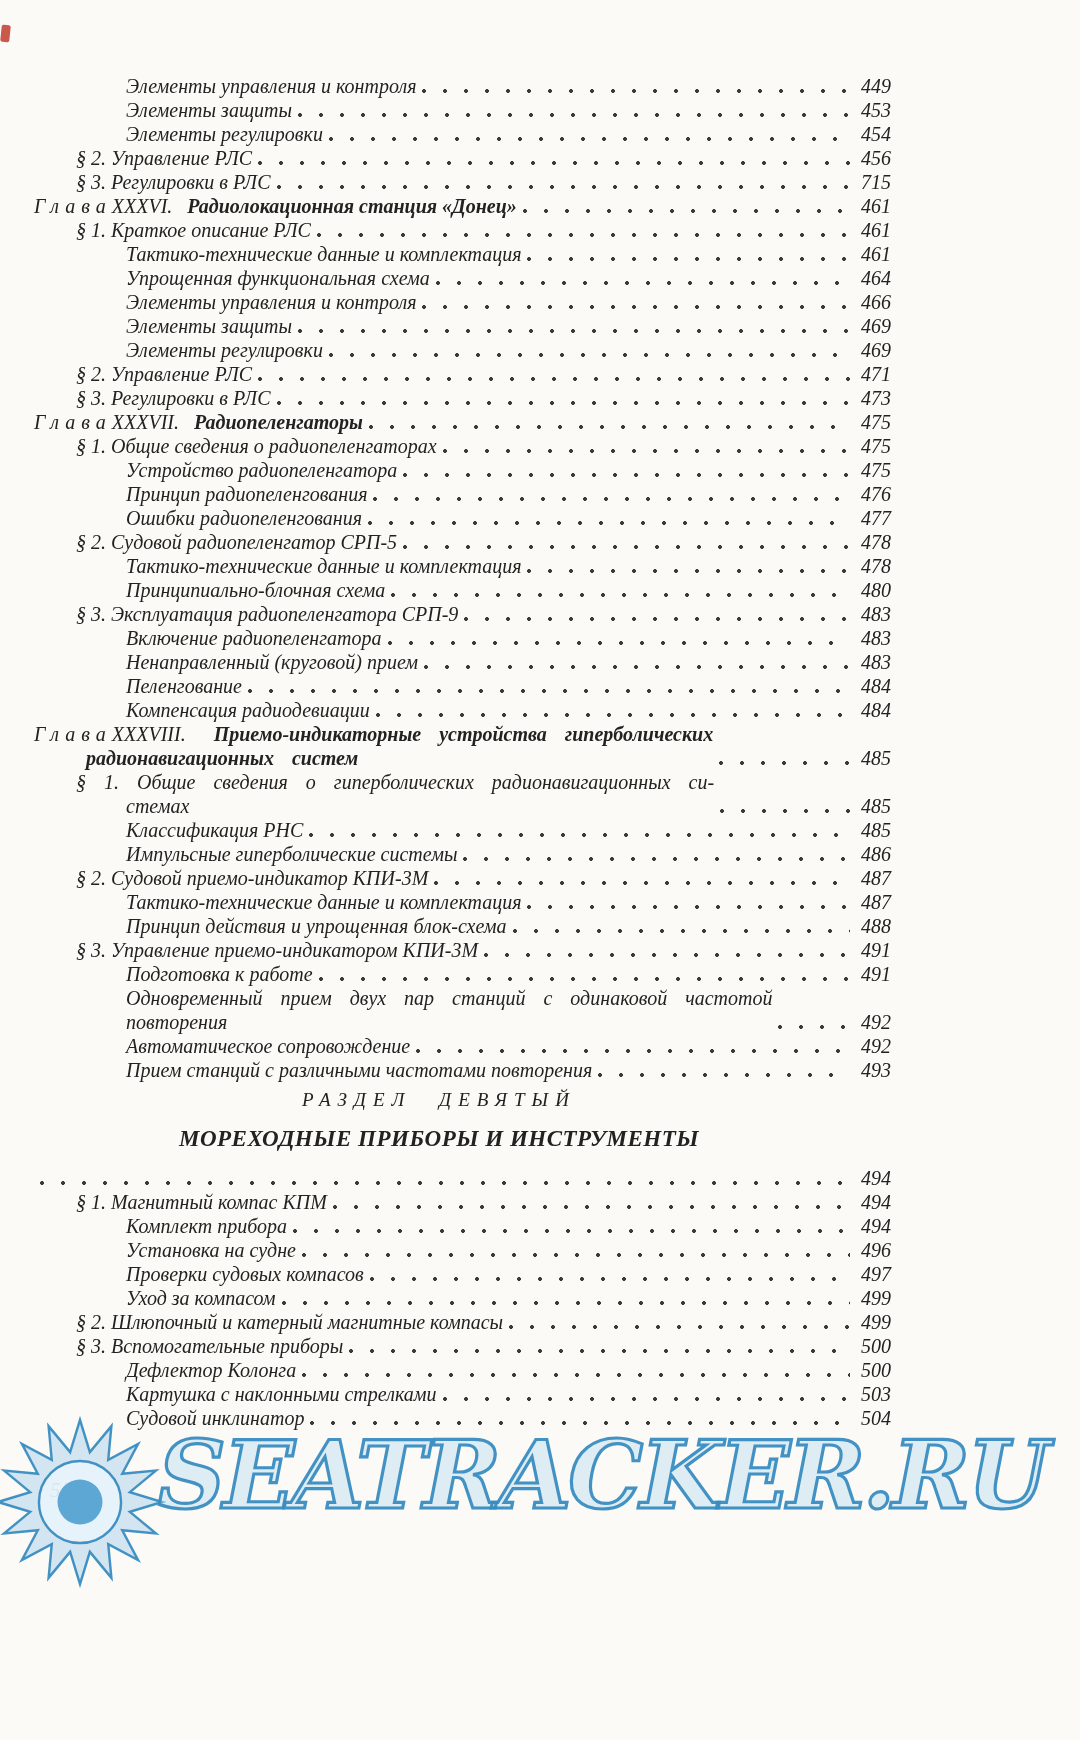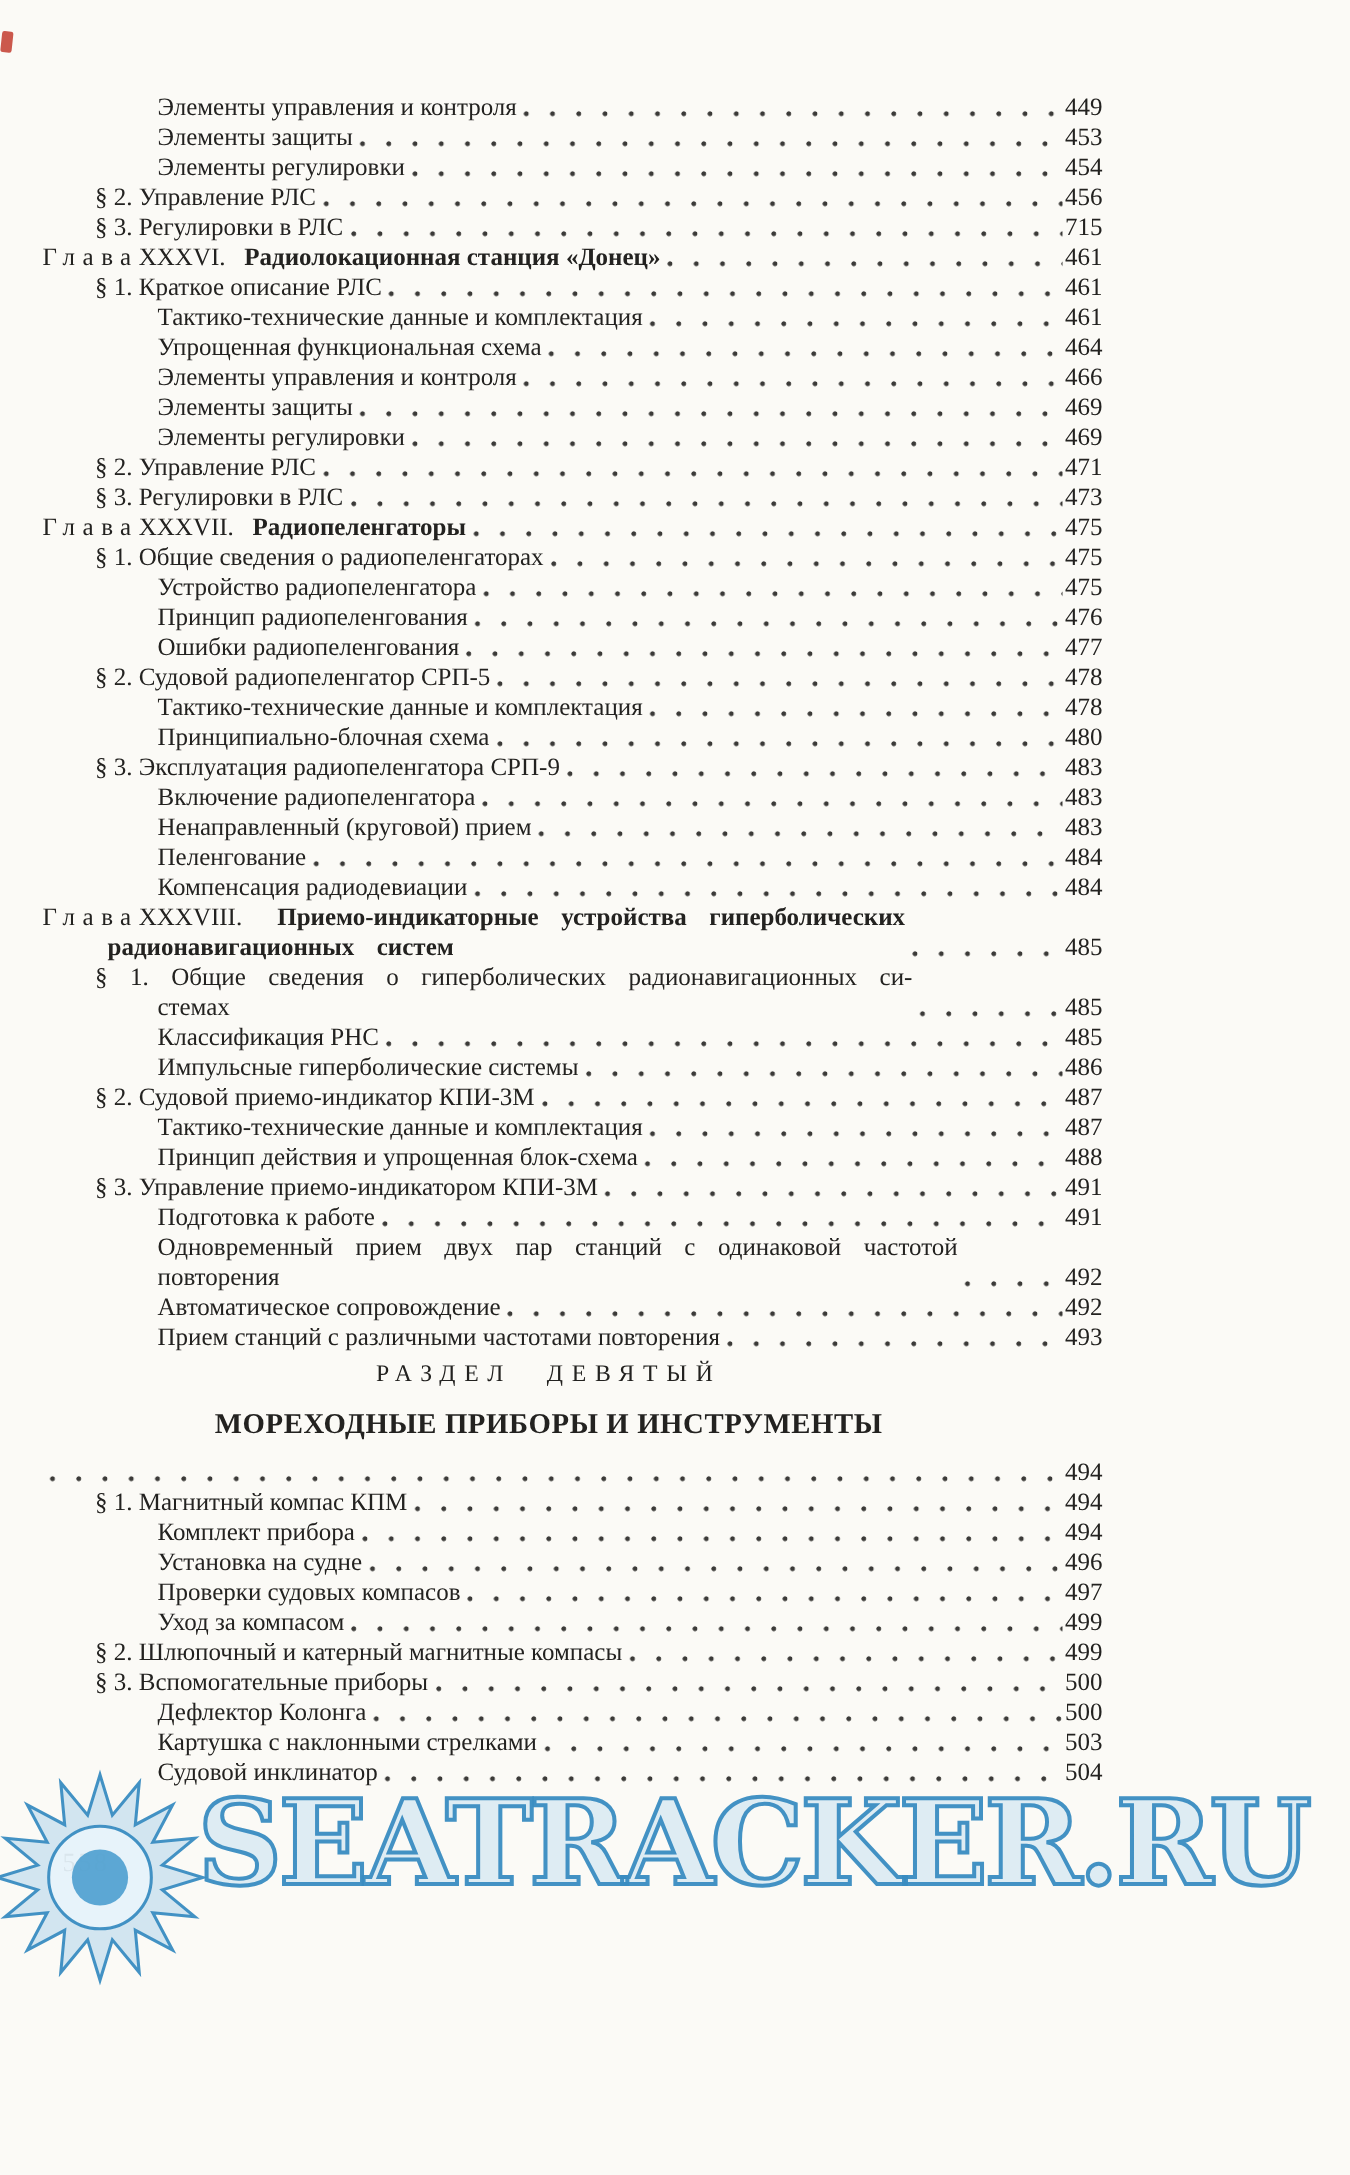--- a/index.html
+++ b/index.html
@@ -5,21 +5,21 @@
   * { margin: 0; padding: 0; box-sizing: border-box; }
   html, body { width: 1080px; }
   body {
     width: 1080px; height: 1740px;
     background: #fbfaf6;
     font-family: "Liberation Serif", serif;
     color: #232220;
     position: relative;
     overflow: hidden;
   }
-  .page { position: absolute; inset: 0; }
+  .page { position: absolute; inset: 0; font-style: italic; }
 
   
   .toc {
     position: absolute;
     left: 34px; top: 74px;
     width: 866px;
   }
   .row {
     display: flex;
     align-items: flex-end;
@@ -41,21 +41,21 @@
     height: 24px;
     align-self: flex-end;
     margin: 0 2px 0 5px;
     background-image: radial-gradient(circle at 3px 3px, #3b3a38 1.7px, rgba(0,0,0,0) 2.2px);
     background-size: 21px 6px;
     background-repeat: repeat-x;
     background-position: left bottom 4px;
   }
   .num {
     flex: 0 0 48px;
-    text-align: left;
+    text-align: center;
     align-self: flex-end;
     line-height: 24px;
     font-size: 20px;
   }
 
   
   .heading { text-align: center; margin: 7px 56px 14px 0; }
   .kicker { font-size: 19px; letter-spacing: 7px; word-spacing: 16px; margin-bottom: 15px; }
   .sec-title { font-size: 23px; font-weight: 700; letter-spacing: 0.5px; }
 

